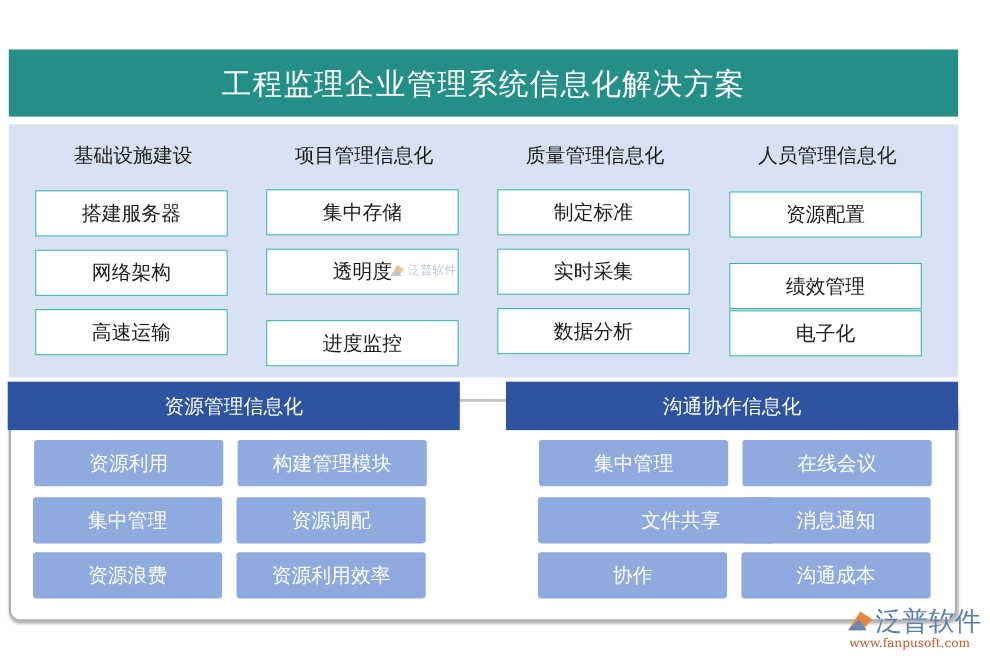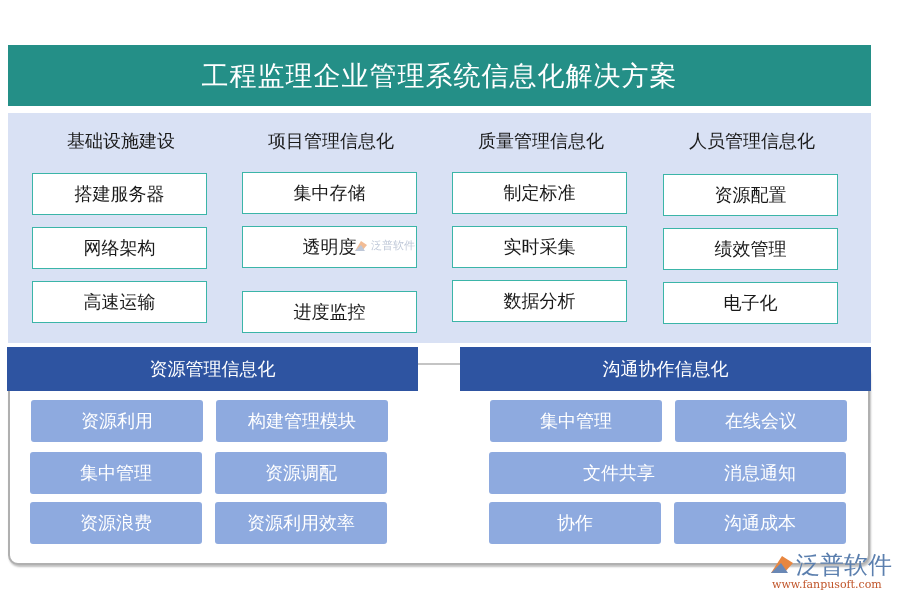--- a/index.html
+++ b/index.html
@@ -53,21 +53,21 @@
   <div class="col" style="left:444px;">
     <div class="col-head">质量管理信息化</div>
     <div class="box" style="top:59px;">制定标准</div>
     <div class="box" style="top:113px;">实时采集</div>
     <div class="box" style="top:167px;">数据分析</div>
   </div>
 
   <div class="col" style="left:655px;">
     <div class="col-head">人员管理信息化</div>
     <div class="box" style="top:61px;">资源配置</div>
-    <div class="box" style="top:115px;font-family:Liberation Mono, monospace;">绩效管理</div>
+    <div class="box" style="top:126px;font-family:Liberation Mono, monospace;">绩效管理</div>
     <div class="box" style="top:169px;">电子化</div>
   </div>
 </div>
 
 <div class="watermark-mid">
   <svg width="16" height="14" viewBox="0 0 16 14">
     <path d="M2 12 L8 2 L14 6 L9 12 Z" fill="#e8863f"></path>
     <path d="M2 12 L8 6 L12 12 Z" fill="#8a9bb8"></path>
   </svg>
   <span class="wm-text">泛普软件</span>

